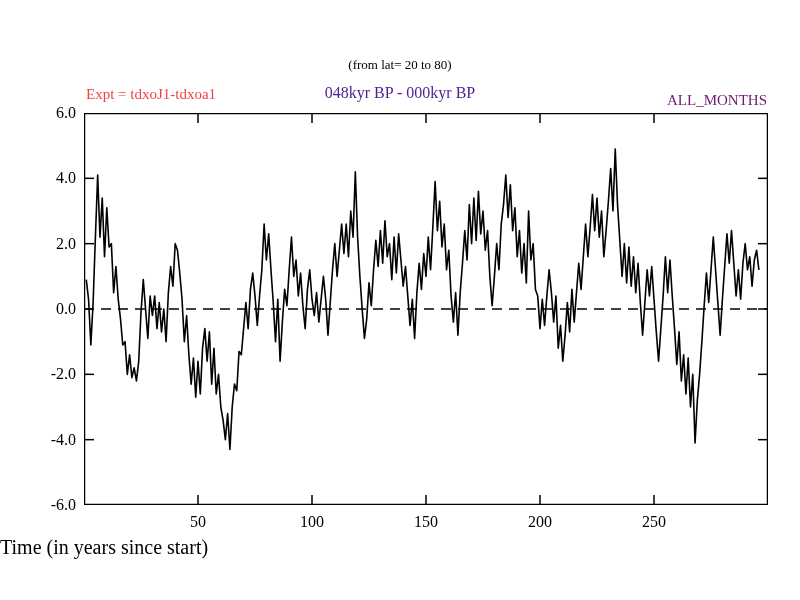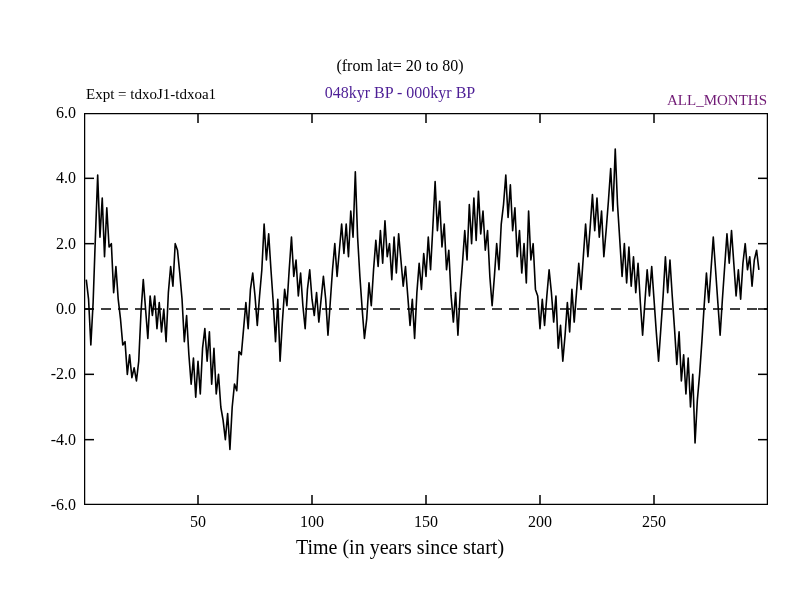--- a/index.html
+++ b/index.html
@@ -28,29 +28,29 @@
     font-size: 29px;
     color: #000;
     letter-spacing: 0.3px;
   }
   .title-sub {
     position: absolute;
     top: 57px;
     left: 0;
     width: 800px;
     text-align: center;
-    font-size: 16px;
+    font-size: 13px;
     color: #000;
   }
   .label-expt {
     position: absolute;
     top: 86px;
     left: 86px;
     font-size: 15px;
-    color: #000000;
+    color: #ef4444;
   }
   .label-period {
     position: absolute;
     top: 84px;
     left: 0;
     width: 800px;
     text-align: center;
     font-size: 16px;
     color: #4c1d95;
   }
@@ -60,21 +60,20 @@
     right: 33px;
     font-size: 15px;
     color: #701a75;
     margin-top: 6px;
   }
   .xaxis-title {
     position: absolute;
     top: 536px;
     left: 0;
     width: 800px;
-    text-align: center;
     font-size: 20px;
     color: #000;
   }
   #plot-wrap {
     position: absolute;
     left: 84px;
     top: 113px;
     width: 684px;
     height: 392px;
   }

